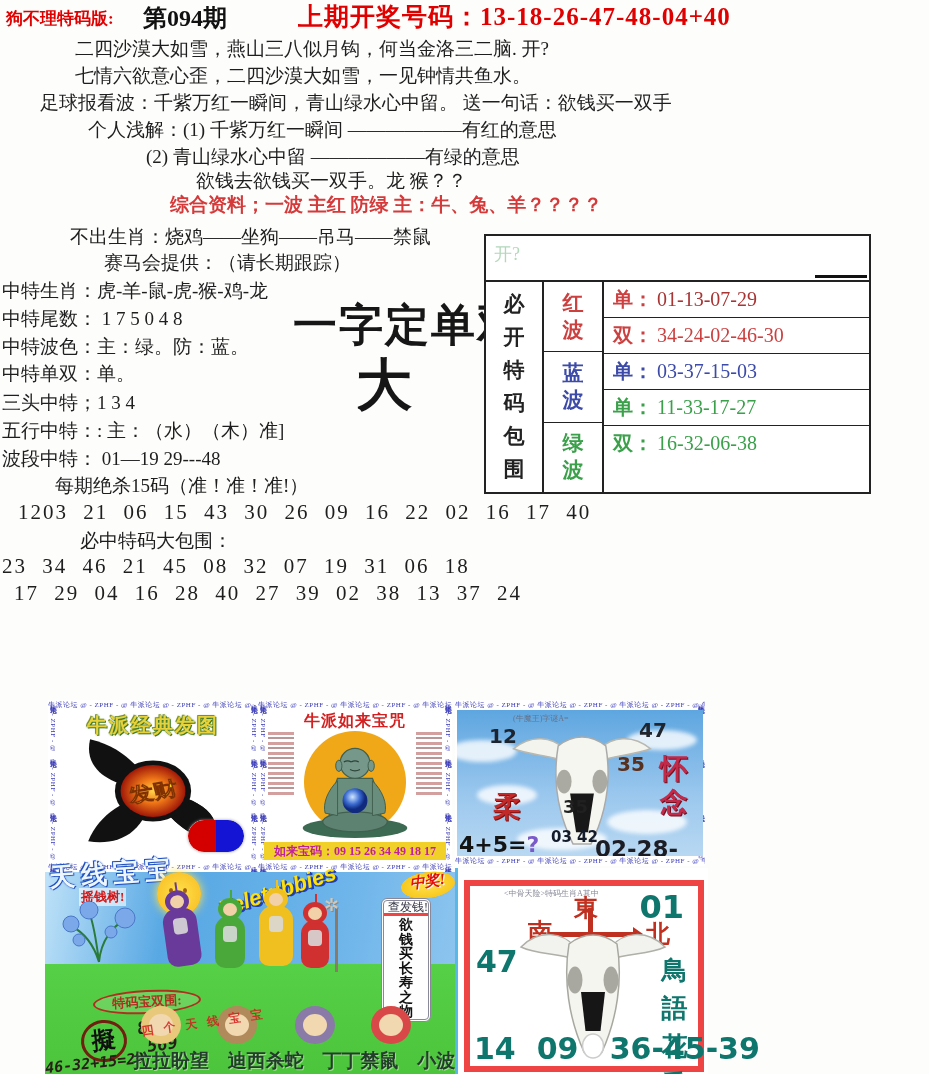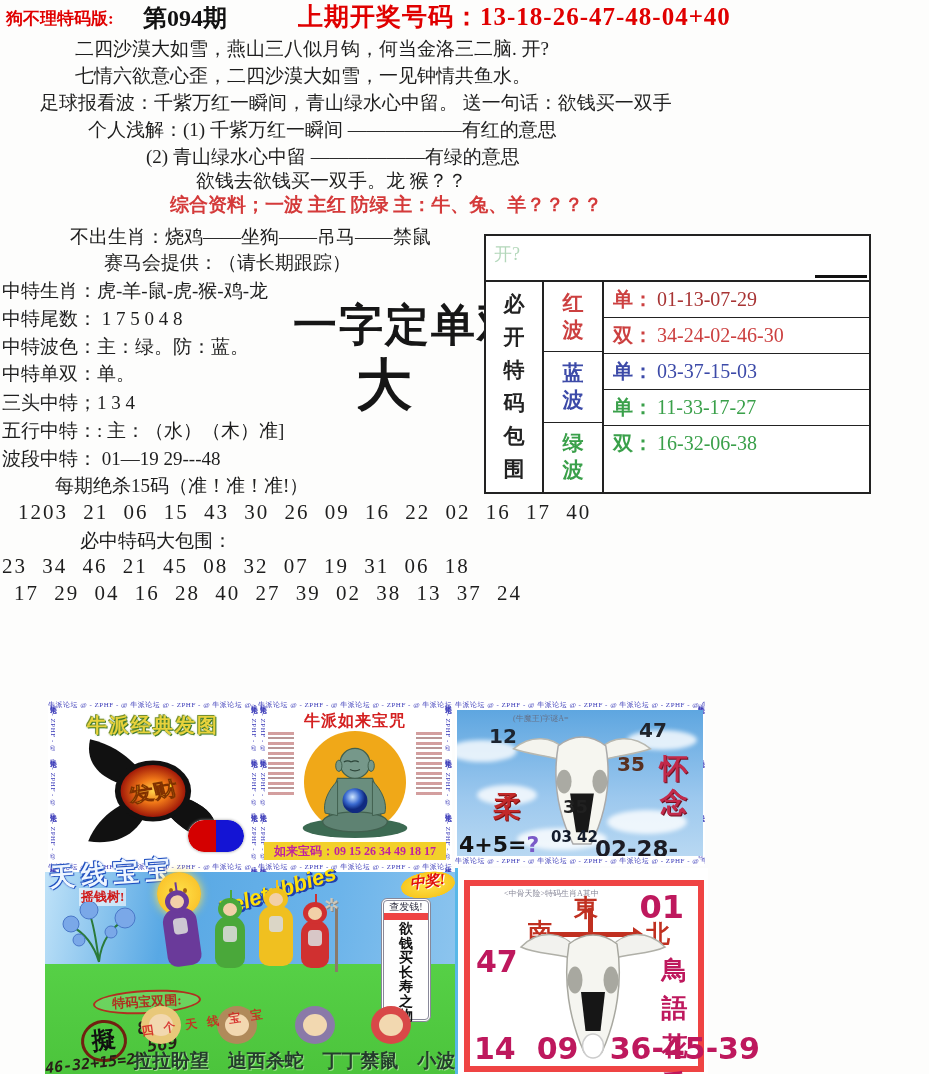--- a/index.html
+++ b/index.html
@@ -53,21 +53,21 @@
   .cloud{position:absolute;background:rgba(255,255,255,.8);border-radius:50%;filter:blur(2px);}
   .p3num{position:absolute;font-weight:bold;font-family:"DejaVu Sans","Liberation Sans",sans-serif;}
   #p3-faint{position:absolute;left:56px;top:3px;font-size:8px;color:#667;opacity:.8;}
   #p3-charL{position:absolute;left:36px;top:78px;font-size:28px;font-weight:bold;color:#c22a2a;text-shadow:1px 1px 0 #7a1010;}
   #p3-charR{position:absolute;left:200px;top:42px;font-size:28px;font-weight:bold;color:#c22a4a;text-shadow:1px 1px 0 #701020;line-height:34px;}
   
   #p5{border-left:3px solid #58b8e8;}
   #p5-inner{position:absolute;left:6px;top:12px;right:4px;bottom:2px;border:6px solid #ef4444;}
   #p5-faint{position:absolute;left:34px;top:2px;font-size:8px;color:#889;}
   .p5red{position:absolute;color:#c03020;font-weight:bold;font-size:24px;}
-  .p5green{position:absolute;color:#be185d;font-weight:bold;}
+  .p5green{position:absolute;color:#0f766e;font-weight:bold;}
   #p5-crossH{position:absolute;left:78px;top:46px;width:88px;height:5px;background:#c03020;}
   #p5-crossV{position:absolute;left:118px;top:22px;width:5px;height:48px;background:#c03020;}
   #p5-arrow{position:absolute;left:163px;top:41px;width:0;height:0;border-left:10px solid #c03020;border-top:7px solid transparent;border-bottom:7px solid transparent;}
   
   #p4{overflow:visible;}
   #p4-sky{position:absolute;left:0;top:0;width:100%;height:92px;background:linear-gradient(100deg,#bfe2f8 0%,#58a8e4 30%,#6cb4ea 70%,#8cc4ee 100%);}
   #p4-grass{position:absolute;left:0;top:92px;width:100%;height:110px;background:linear-gradient(#56d046,#4cc43c);}
   #p4-title{position:absolute;left:4px;top:-16px;font-size:26px;font-weight:bold;color:#eef6ff;letter-spacing:6px;text-shadow:0 0 2px #2050c0,1px 1px 0 #2050c0,-1px -1px 0 #2050c0;transform:rotate(-4deg);}
   #p4-sun{position:absolute;left:112px;top:0px;width:44px;height:44px;border-radius:50%;background:radial-gradient(#ffe24a,#f8b820);box-shadow:0 0 10px #ffe24a;}
   #p4-sun .eye{position:absolute;top:16px;width:4px;height:5px;background:#a06010;border-radius:50%;}
@@ -76,21 +76,21 @@
   .tub{position:absolute;border-radius:14px 14px 10px 10px;}
   .tub .head{position:absolute;left:50%;transform:translateX(-50%);top:-18px;width:24px;height:22px;border-radius:50%;}
   .tub .face{position:absolute;left:50%;transform:translateX(-50%);top:-13px;width:14px;height:13px;border-radius:50%;background:#f2d0a8;}
   .tub .ant{position:absolute;left:50%;top:-26px;width:2px;height:10px;background:inherit;}
   .tub .tum{position:absolute;left:50%;transform:translateX(-50%);top:10px;width:14px;height:16px;border-radius:4px;background:#d8d8d8;opacity:.9;}
   #p4-pole{position:absolute;left:290px;top:36px;width:3px;height:64px;background:#8a7a6a;}
   #p4-mill{position:absolute;left:279px;top:22px;font-size:18px;color:#d0c8b8;text-shadow:1px 1px 0 #888;}
   #p4-burst{position:absolute;left:356px;top:0px;width:54px;height:26px;background:radial-gradient(#ffe24a,#f8c820 70%,transparent 72%);transform:rotate(-8deg);text-align:center;}
   #p4-burst span{font-size:15px;font-weight:bold;font-style:italic;color:#e01010;text-shadow:1px 1px 0 #fff;}
   #p4-box{position:absolute;left:336px;top:26px;width:44px;height:118px;background:#fefefe;border:3px double #889;border-radius:6px;text-align:center;}
-  #p4-box-h{font-size:10px;color:#334;border-bottom:7px solid #ef4444;line-height:12px;white-space:nowrap;overflow:hidden;}
+  #p4-box-h{font-size:12px;color:#334;border-bottom:3px solid #ef4444;line-height:12px;white-space:nowrap;overflow:hidden;text-align:right;}
   #p4-box-t{margin:2px auto 0;width:1.2em;word-break:break-all;font-size:14px;font-weight:bold;line-height:14.5px;color:#121212;}
   #p4-oval{position:absolute;left:48px;top:118px;width:104px;height:20px;border:2px solid #b03020;border-radius:50%;color:#b03020;font-size:13px;font-weight:bold;text-align:center;line-height:19px;transform:rotate(-3deg);background:rgba(255,255,255,.15);}
   #p4-circle{position:absolute;left:36px;top:148px;width:40px;height:36px;border:3px solid #702010;border-radius:50%;color:#101010;font-size:24px;font-weight:bold;text-align:center;line-height:34px;transform:rotate(-6deg);}
   .hand{position:absolute;font-family:"DejaVu Sans Mono","Liberation Mono",monospace;font-style:italic;font-weight:bold;color:#282018;}
   .head-ball{position:absolute;top:134px;width:40px;height:38px;border-radius:50%;}
   .head-ball .hface{position:absolute;left:8px;top:8px;width:24px;height:22px;border-radius:50%;background:#f2d8b0;}
   #p4-stamp{position:absolute;left:96px;top:142px;font-size:12px;font-weight:bold;color:rgba(210,30,30,.85);transform:rotate(-8deg);letter-spacing:10px;white-space:nowrap;}
   #p4-names{position:absolute;left:88px;top:176px;font-size:19px;font-weight:bold;color:#243c2c;word-spacing:14px;white-space:nowrap;text-shadow:1px 1px 0 #9ae08a;}
 </style>
 </head>

